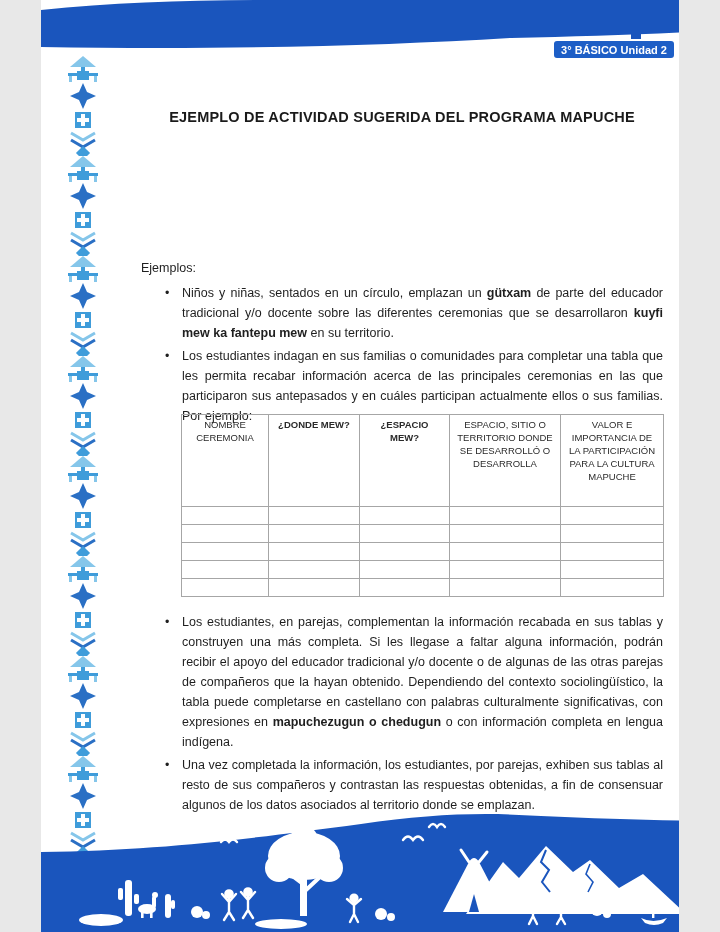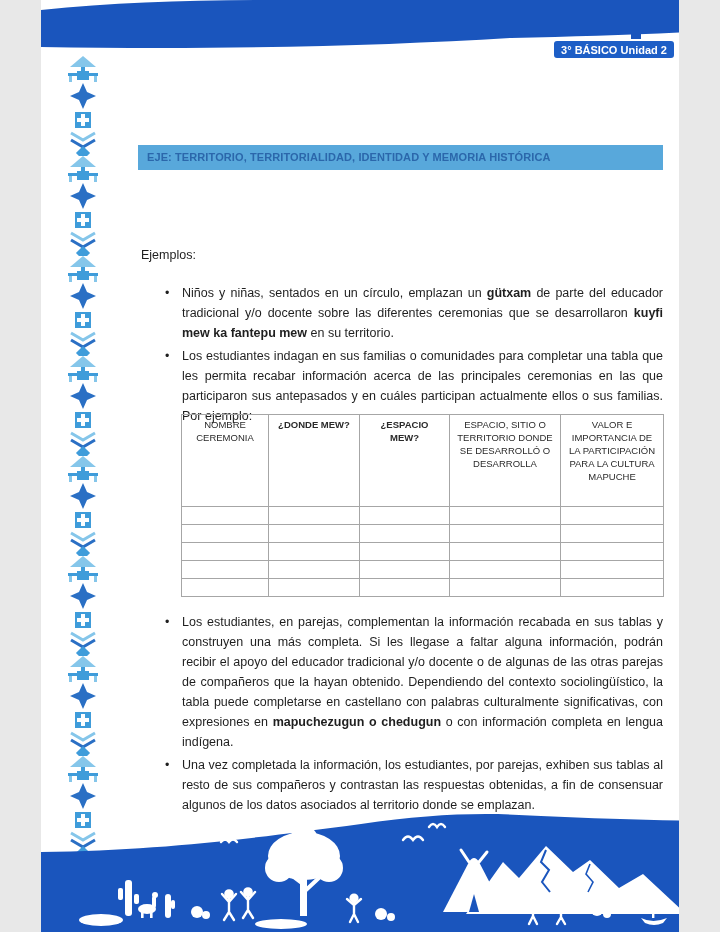--- a/index.html
+++ b/index.html
@@ -22,21 +22,21 @@
 
   
   .content{position:absolute;left:100px;width:522px;top:0;height:932px;}
   .page-title{position:absolute;top:109px;left:0;width:522px;text-align:center;
       font-size:14.5px;font-weight:700;color:#1a1a1a;letter-spacing:.2px;}
   .eje-banner{position:absolute;top:145px;left:-3px;width:525px;box-sizing:border-box;
       background:#58a8db;color:#2b67ab;font-weight:700;font-size:11px;
       padding:6px 9px 7px 9px;letter-spacing:.1px;}
   .activity{position:absolute;top:194px;left:0;width:522px;font-size:12.5px;
       line-height:20px;text-align:justify;}
-  .examples-label{position:absolute;top:248px;left:0;font-size:12.5px;}
+  .examples-label{position:absolute;top:261px;left:0;font-size:12.5px;}
 
   .bullet-list{position:absolute;left:0;width:522px;}
   .list-1{top:283px;}
   .list-2{top:612px;}
   .li{display:flex;margin-bottom:3px;}
   .dot{flex:0 0 17px;margin-left:24px;font-size:12.5px;line-height:20px;}
   .txt{flex:1;font-size:12.5px;line-height:20px;text-align:justify;}
 
   
   .ceremony-table{position:absolute;left:40px;top:414px;border-collapse:collapse;
@@ -103,24 +103,22 @@
         <path d="M6,77 L18,84 L30,77" fill="none" stroke="#85c6ea" stroke-width="3"></path>
         <path d="M6,84 L18,91 L30,84" fill="none" stroke="#2a6fc4" stroke-width="3"></path>
         <rect x="13" y="92" width="10" height="10" transform="rotate(45 18 97)" fill="#3f9cda"></rect>
       </pattern>
     </defs>
     <rect x="0" y="0" width="36" height="784" fill="url(#motifR)"></rect>
   </svg>
 
   <div class="content">
 
-
-    <div class="eje-banner">
-      <span>EJE:  TERRITORIO, TERRITORIALIDAD, IDENTIDAD Y MEMORIA HISTÓRICA</span>
-    </div>
+    <div class="page-title">EJEMPLO DE ACTIVIDAD SUGERIDA DEL PROGRAMA MAPUCHE</div>
+
 
 
     <div class="examples-label">Ejemplos:</div>
 
     <div class="bullet-list list-1">
       <div class="li">
         <span class="dot">•</span>
         <span class="txt"><span>Niños y niñas, sentados en un círculo, emplazan un </span><span style="font-weight: 700; margin-top: 14px;">gütxam</span><span> de parte del educador tradicional y/o docente sobre las diferentes ceremonias que se desarrollaron </span><span style="font-weight: 700;">kuyfi mew ka fantepu mew</span><span> en su territorio.</span></span>
       </div>
       <div class="li">

